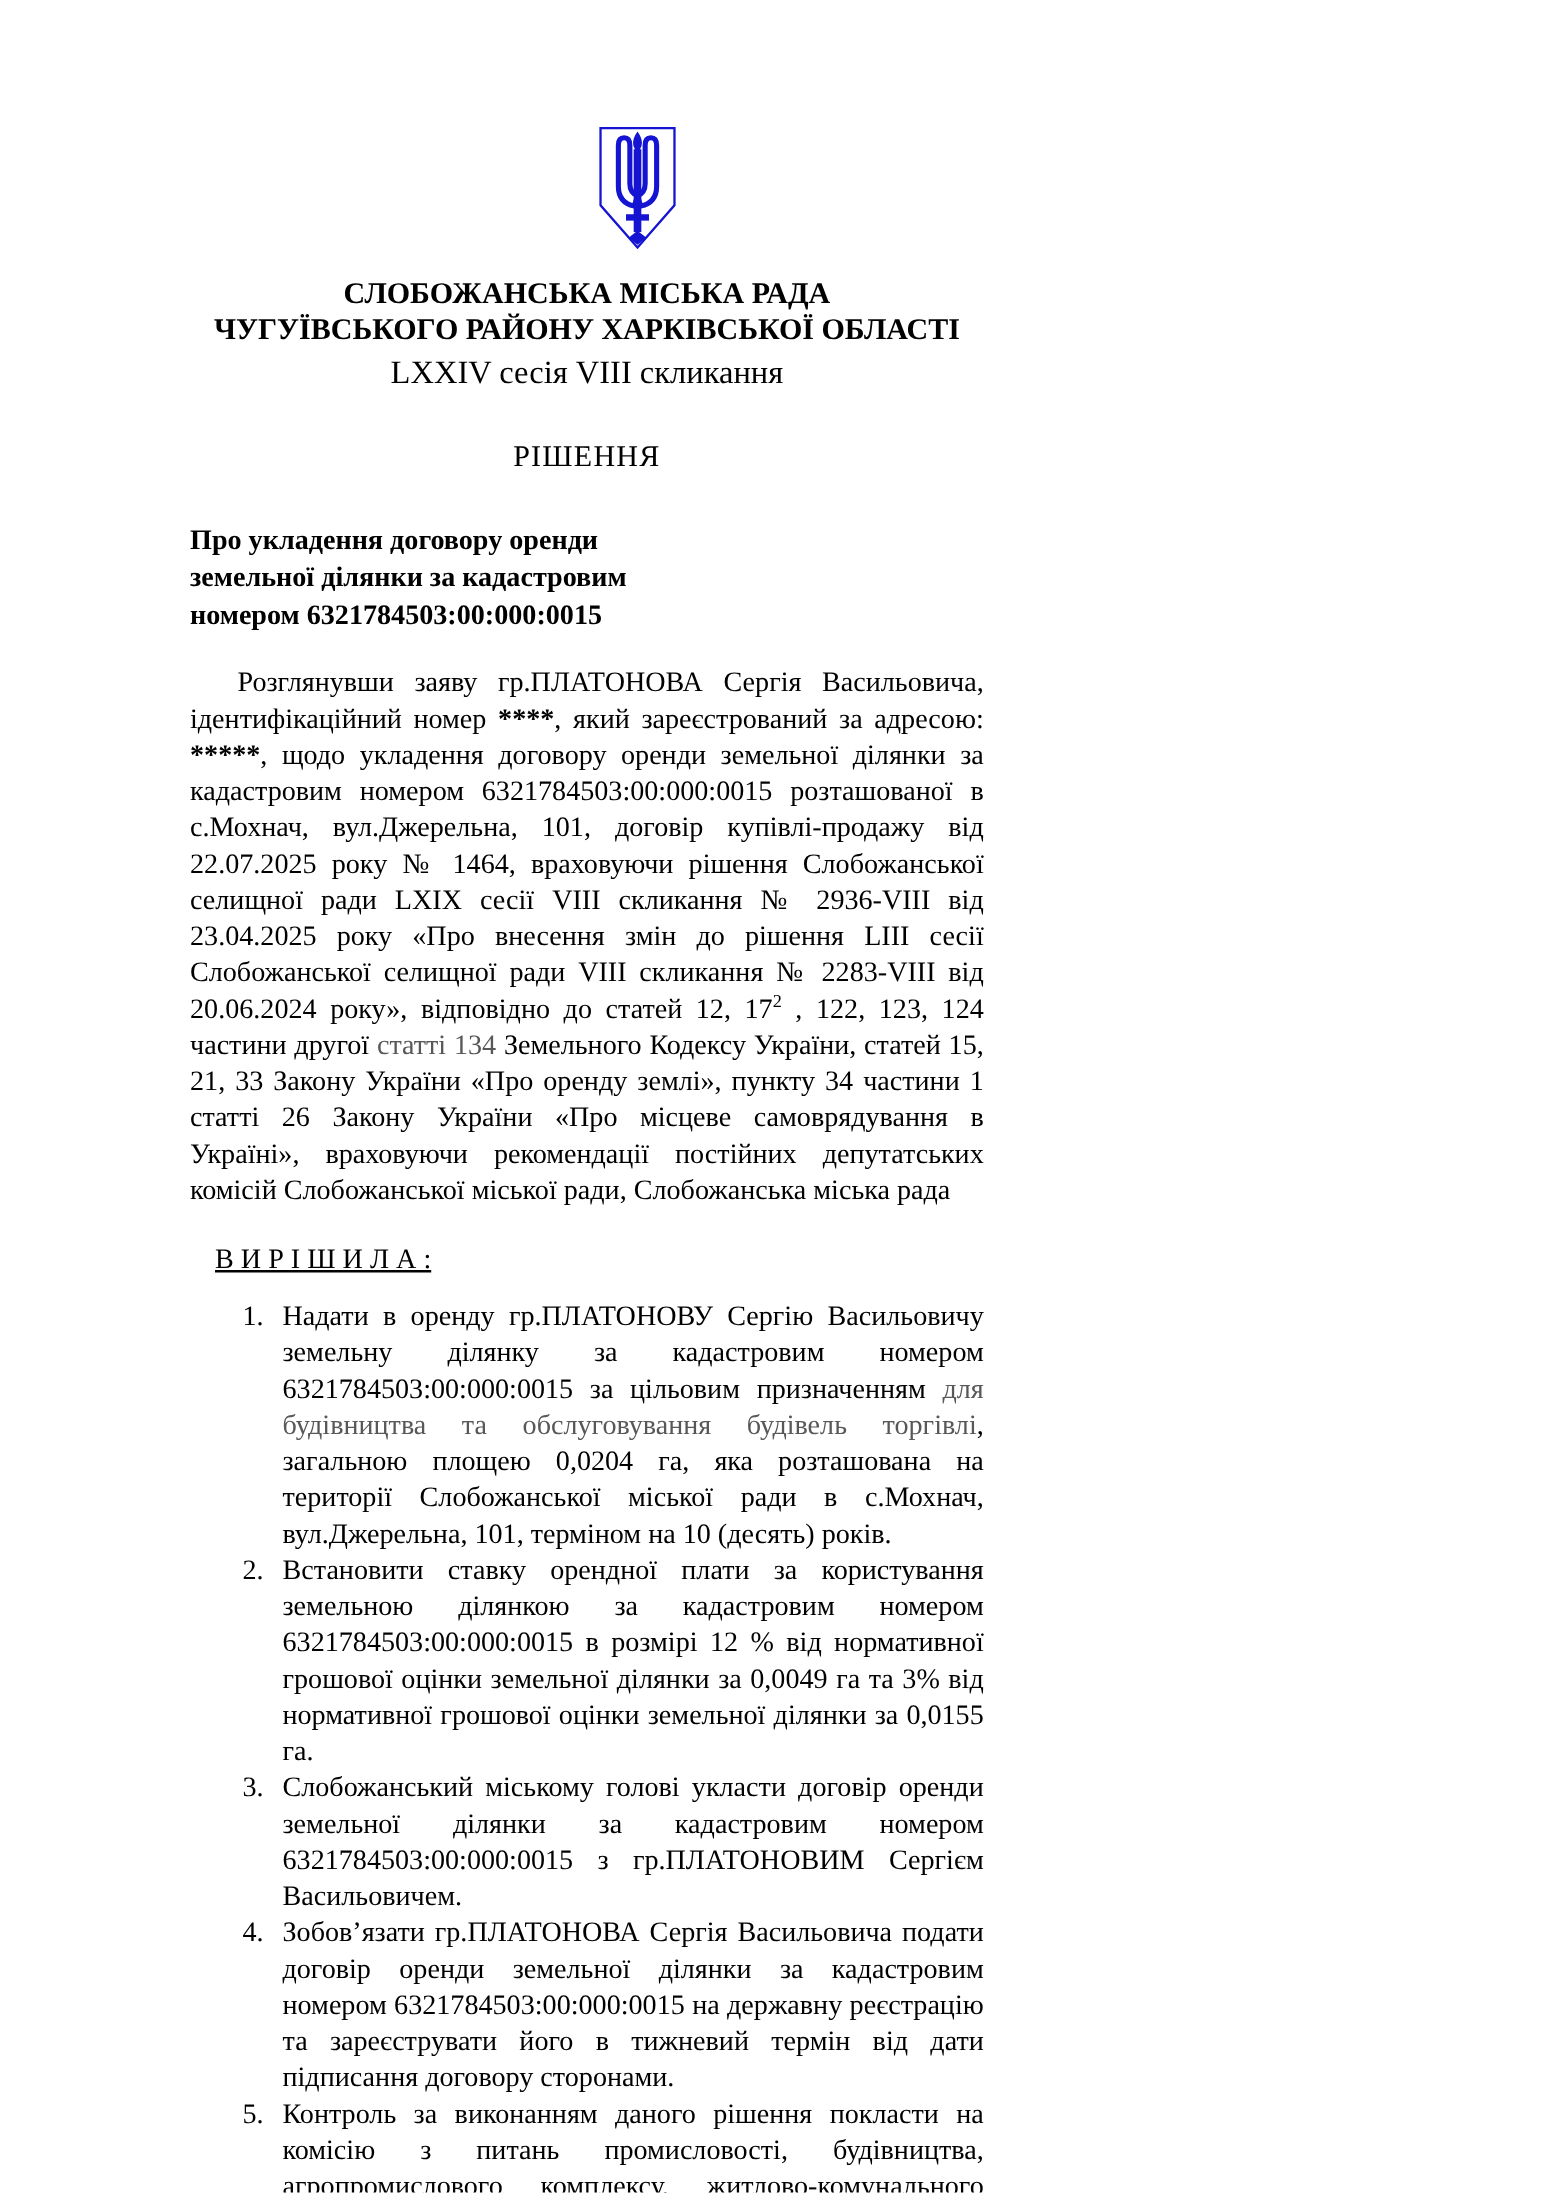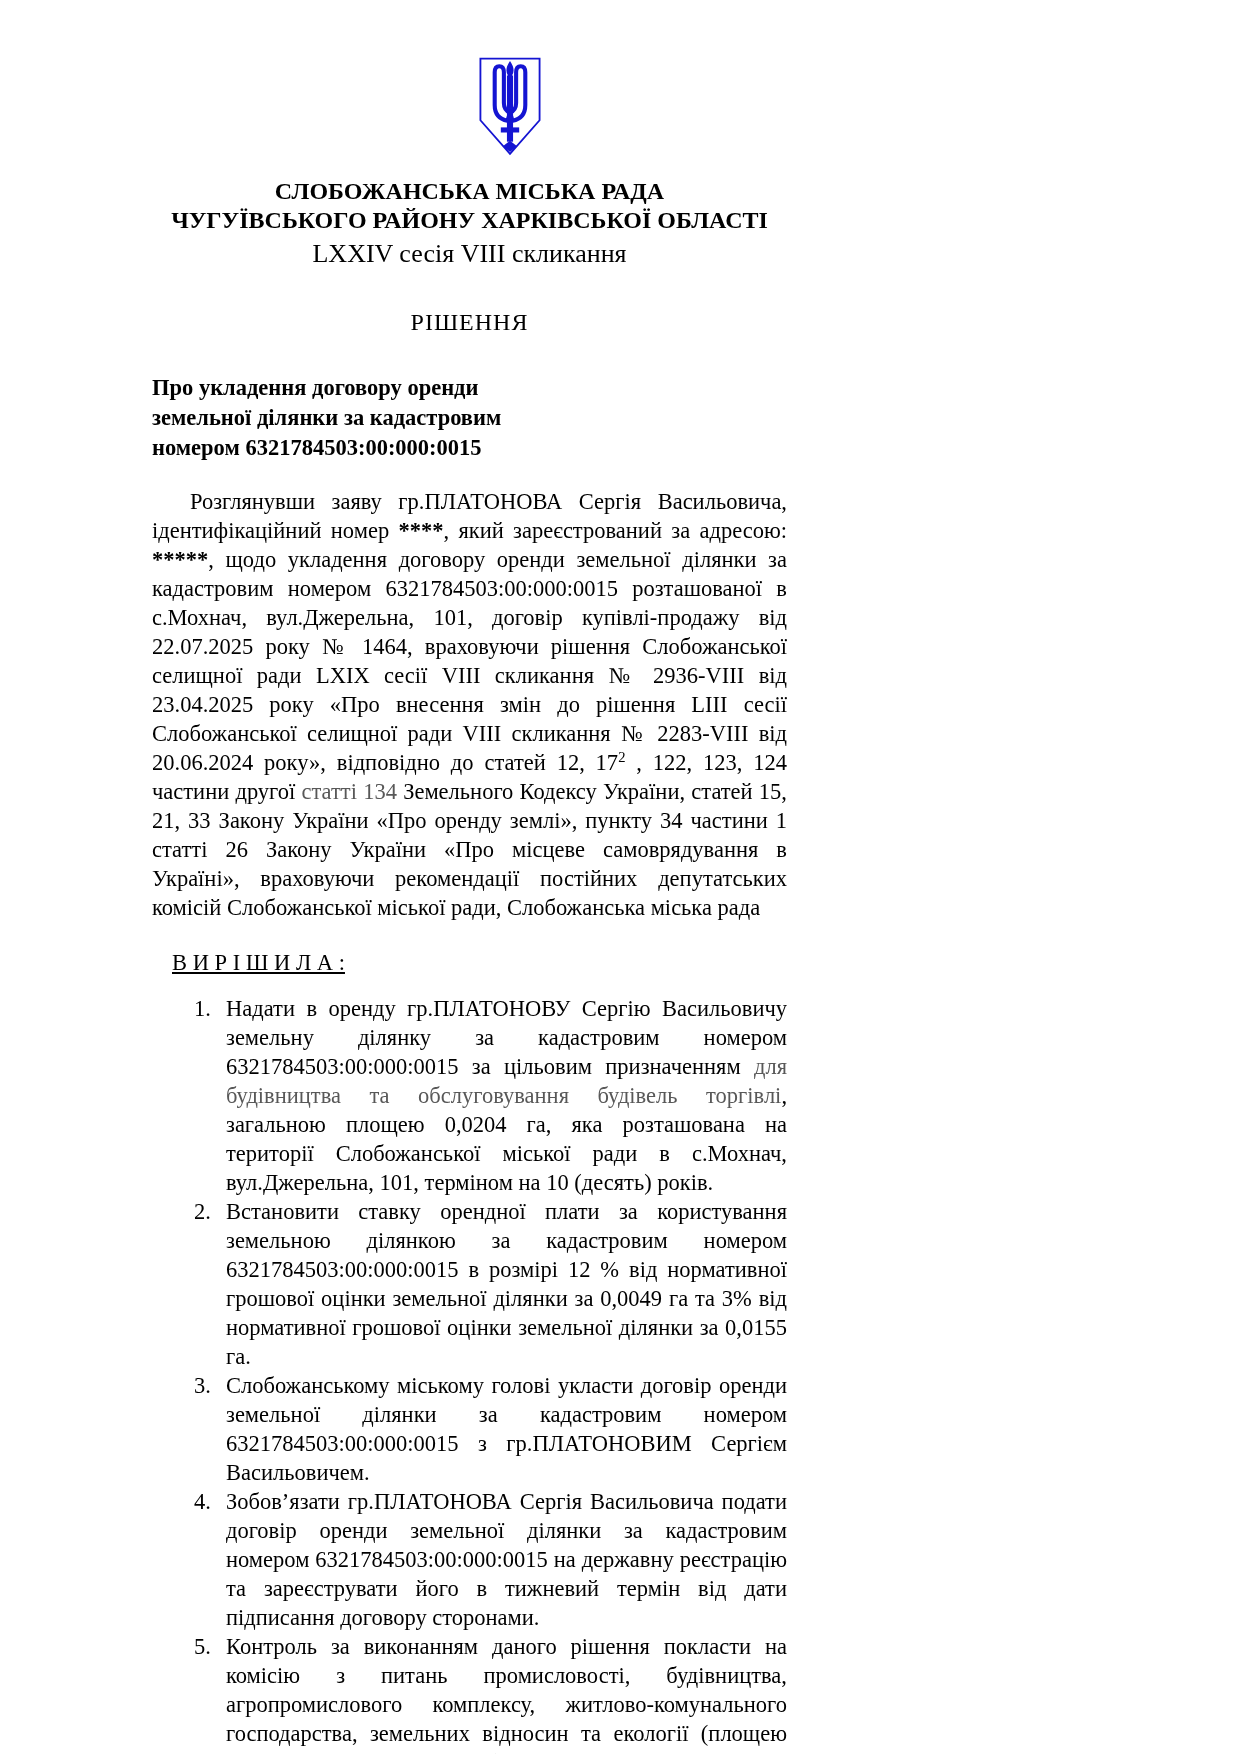--- a/index.html
+++ b/index.html
@@ -18,21 +18,21 @@
     font-family:"Liberation Serif","DejaVu Serif",serif;
     color:#000;
     font-size:22.5px;
     line-height:29px;
   }
   .page{
     position:relative;
     width:992px;
     height:1754px;
     box-sizing:border-box;
-    padding:56px 205px 0 152px;
+    padding:100px 205px 0 152px;
   }
   .emblem-wrap{
     width:66px;
     margin:0 auto 12px auto;
     position:relative;
     left:40px;
     color:var(--accent);
   }
   .center{ text-align:center; }
   .org-line{
@@ -143,21 +143,21 @@
     <div class="list-item">
       <span class="item-num">1.</span>
       <span class="item-text"><span>Надати в оренду гр.ПЛАТОНОВУ Сергію Васильовичу земельну ділянку за кадастровим номером 6321784503:00:000:0015 за цільовим призначенням </span><span class="muted">для будівництва та обслуговування будівель торгівлі</span><span>, загальною площею 0,0204 га, яка розташована на території Слобожанської міської ради в с.Мохнач, вул.Джерельна, 101, терміном на 10 (десять) років.</span></span>
     </div>
     <div class="list-item">
       <span class="item-num">2.</span>
       <span class="item-text"><span>Встановити ставку орендної плати за користування земельною ділянкою за кадастровим номером 6321784503:00:000:0015 в розмірі 12 % від нормативної грошової оцінки земельної ділянки за 0,0049 га та 3% від нормативної грошової оцінки земельної ділянки за 0,0155 га.</span></span>
     </div>
     <div class="list-item">
       <span class="item-num">3.</span>
-      <span class="item-text"><span>Слобожанському міському голові укласти договір оренди земельної ділянки за кадастровим номером 6321784503:00:000:0015 з гр.ПЛАТОНОВИМ Сергієм Васильовичем.</span></span>
+      <span class="item-text"><span>Слобожанський міському голові укласти договір оренди земельної ділянки за кадастровим номером 6321784503:00:000:0015 з гр.ПЛАТОНОВИМ Сергієм Васильовичем.</span></span>
     </div>
     <div class="list-item">
       <span class="item-num">4.</span>
       <span class="item-text"><span>Зобов’язати гр.ПЛАТОНОВА Сергія Васильовича подати договір оренди земельної ділянки за кадастровим номером 6321784503:00:000:0015 на державну реєстрацію та зареєструвати його в тижневий термін від дати підписання договору сторонами.</span></span>
     </div>
     <div class="list-item">
       <span class="item-num">5.</span>
       <span class="item-text"><span>Контроль за виконанням даного рішення покласти на комісію з питань промисловості, будівництва, агропромислового комплексу, житлово-комунального господарства, земельних відносин та екології (площею комісії Олександр ПОЛЬКА).</span></span>
     </div>
   </div>

